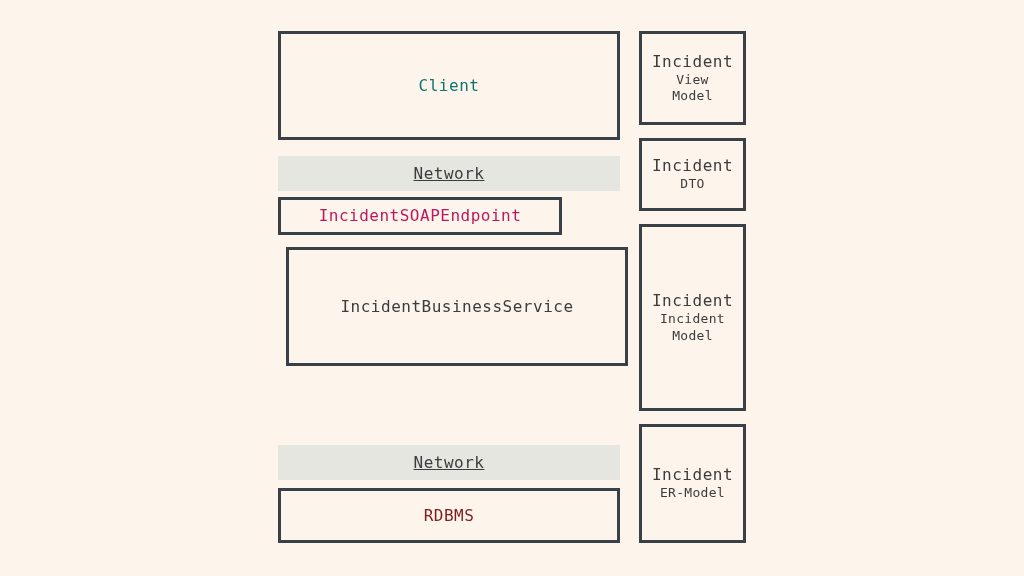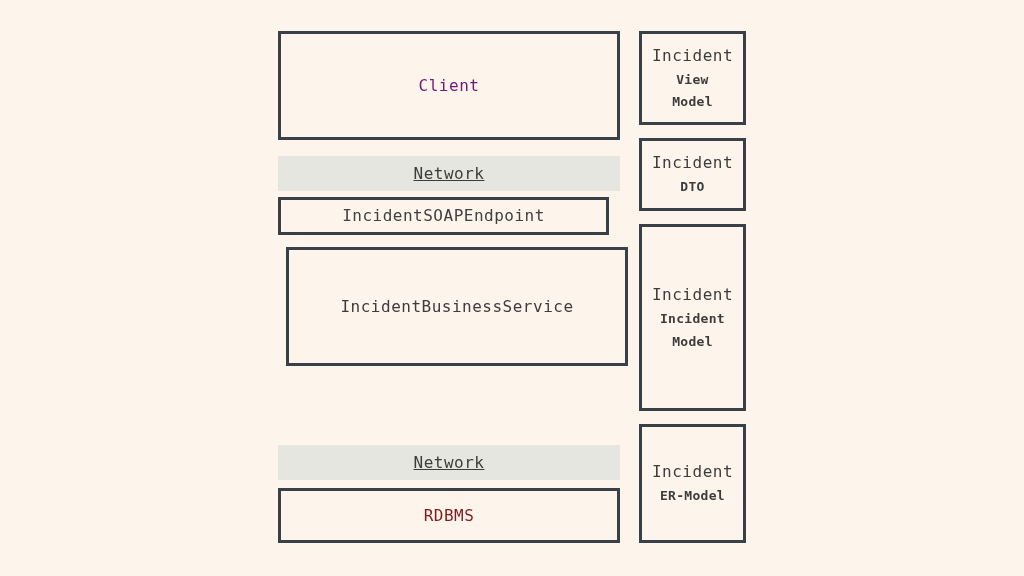--- a/index.html
+++ b/index.html
@@ -24,21 +24,20 @@
     box-sizing: border-box;
     border: 3px solid #f97316;
     background: #fdf4ec;
     display: flex;
     flex-direction: column;
     align-items: center;
     justify-content: center;
     color: #3c3c3c;
     text-align: center;
     line-height: 1.25;
-    gap: 6px;
   }
   .band {
     position: absolute;
     box-sizing: border-box;
     border: none;
     background: #e6e6e0;
     display: flex;
     align-items: center;
     justify-content: center;
     color: #3c3c3c;
@@ -46,40 +45,39 @@
   }
   .t-main {
     font-size: 16px;
     letter-spacing: 0.5px;
     white-space: nowrap;
   }
   .t-sub {
     font-size: 13px;
     letter-spacing: 0.3px;
     white-space: nowrap;
-    font-weight: bold;
   }
   .t-band {
     font-size: 16px;
     letter-spacing: 0.5px;
     white-space: nowrap;
     text-decoration: underline;
   }
 </style>
 </head>
 <body>
 
 <div id="canvas">
-    <div class="box" style="left: 278px; top: 31px; width: 342px; height: 109px; border-color: rgb(58, 64, 72); background: rgb(253, 244, 236); color: #701a75;">
+    <div class="box" style="left: 278px; top: 31px; width: 342px; height: 109px; border-color: rgb(58, 64, 72); background: rgb(253, 244, 236); color: #0f766e;">
       <span class="t-main">Client</span>
     </div>
     <div class="band" style="left: 278px; top: 156px; width: 342px; height: 35px; background: rgb(230, 230, 224); color: rgb(60, 60, 60);">
       <span class="t-band">Network</span>
     </div>
-    <div class="box" style="left: 278px; top: 197px; width: 331px; height: 38px; border-color: rgb(58, 64, 72); background: rgb(253, 244, 236); color: #404040;">
+    <div class="box" style="left: 278px; top: 197px; width: 284px; height: 38px; border-color: rgb(58, 64, 72); background: rgb(253, 244, 236); color: #be185d;">
       <span class="t-main">IncidentSOAPEndpoint</span>
     </div>
     <div class="box" style="left: 278px; top: 247px; width: 342px; height: 119px; border-color: rgb(58, 64, 72); background: rgb(253, 244, 236); color: rgb(60, 60, 60); margin-left: 8px;">
       <span class="t-main">IncidentBusinessService</span>
     </div>
     <div class="band" style="left: 278px; top: 445px; width: 342px; height: 35px; background: rgb(230, 230, 224); color: rgb(60, 60, 60);">
       <span class="t-band">Network</span>
     </div>
     <div class="box" style="left: 278px; top: 488px; width: 342px; height: 55px; border-color: rgb(58, 64, 72); background: rgb(253, 244, 236); color: #7f1d1d;">
       <span class="t-main">RDBMS</span>

